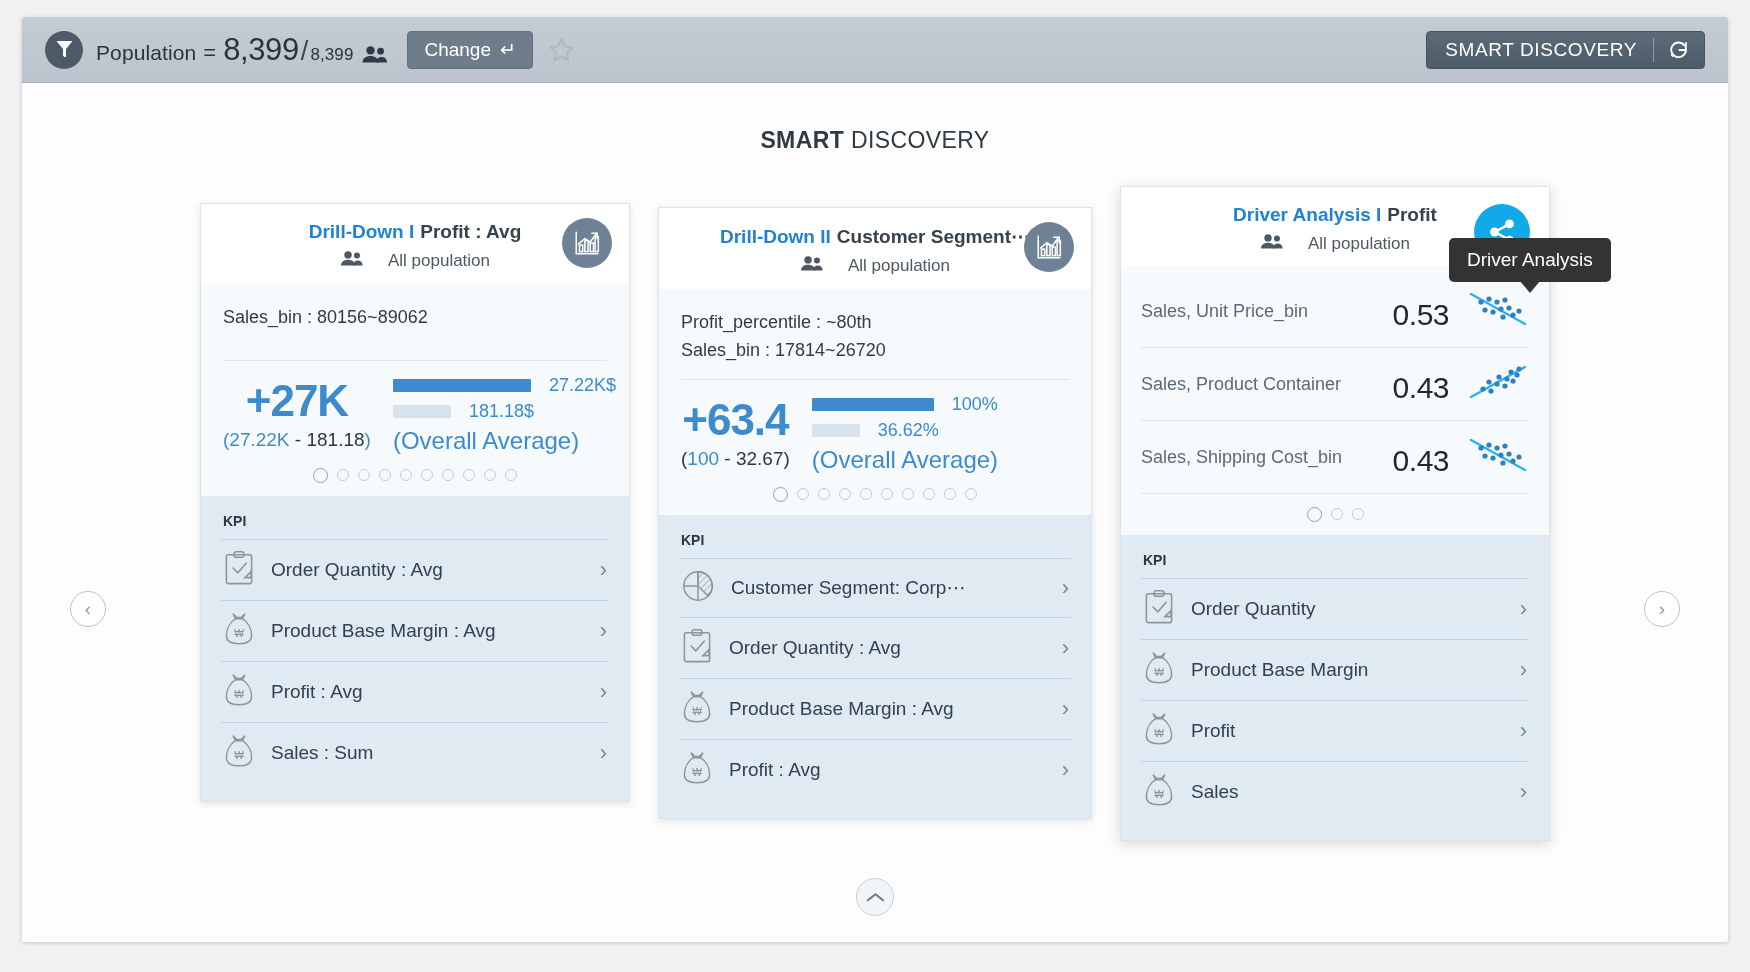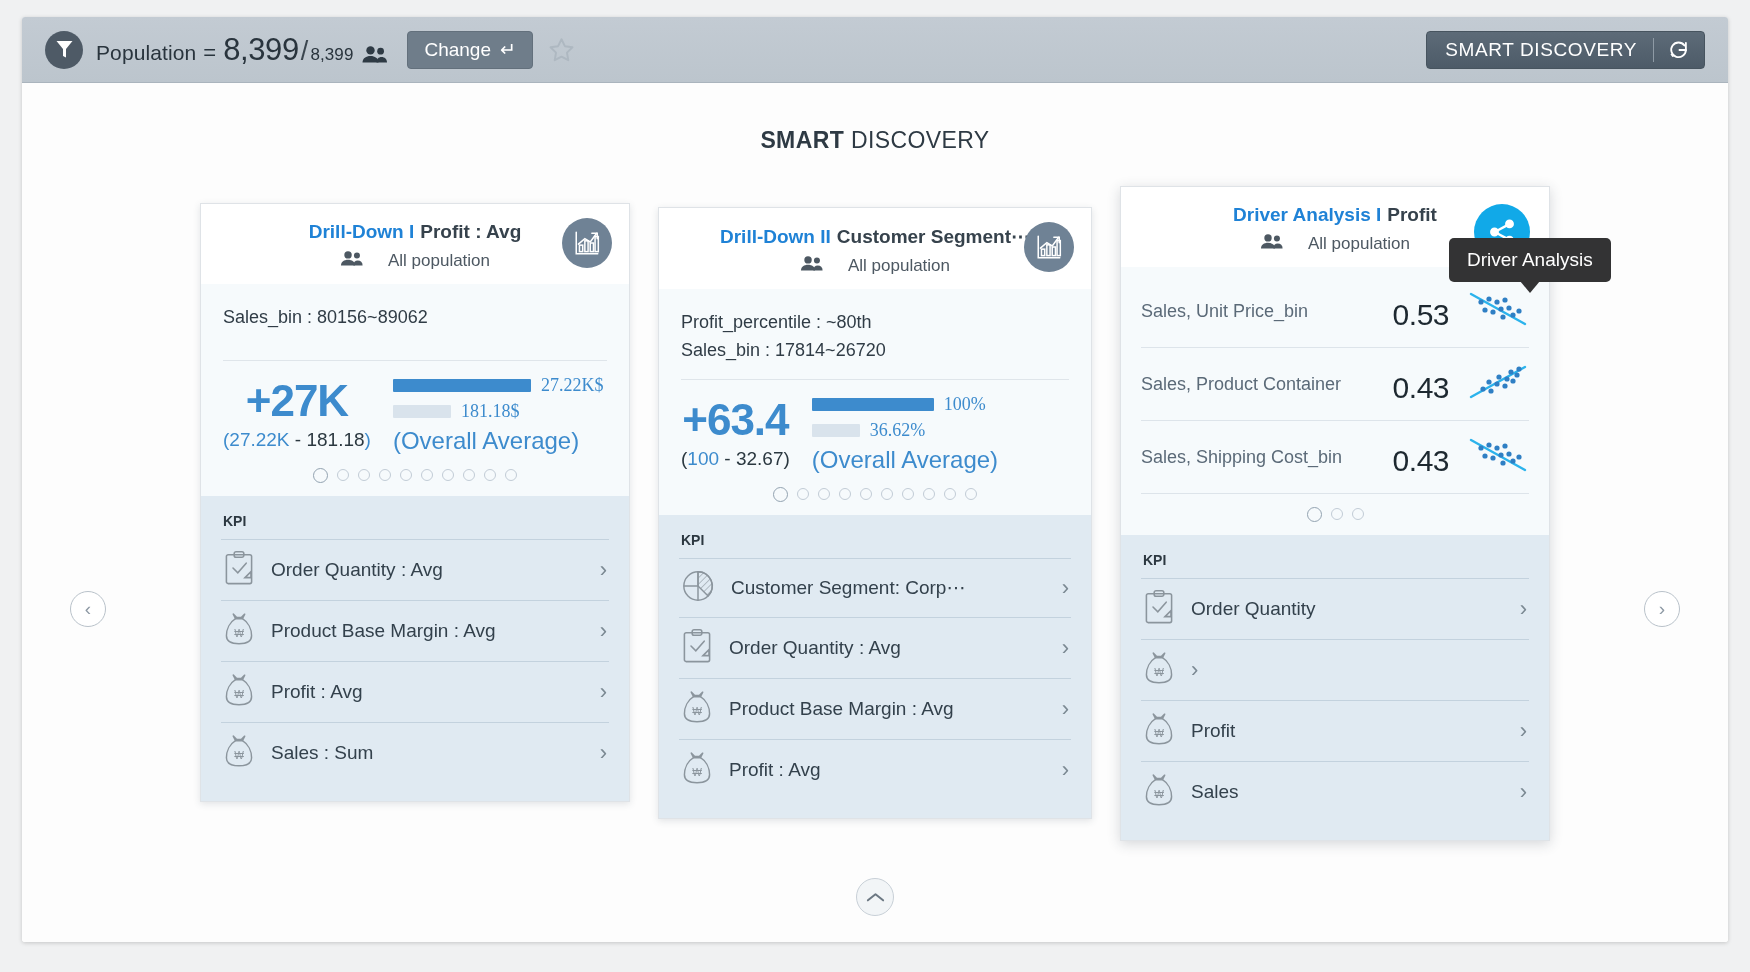--- a/index.html
+++ b/index.html
@@ -108,21 +108,21 @@
   .metric-row{display:flex;align-items:center;padding:14px 0 0 0;}
   .big-num{
     color:#3d8bcd;font-size:44px;font-weight:700;letter-spacing:-1px;
     text-align:center;line-height:1;
   }
   .big-sub{
     color:#3d8bcd;font-size:19px;margin-top:6px;text-align:center;white-space:nowrap;
   }
   .big-sub .dk{color:#2b3840;}
   .bars{margin-left:22px;flex:1;}
-  .bar-line{display:flex;align-items:center;gap:10px;margin-bottom:5px;font-family:Liberation Serif, serif;}
+  .bar-line{display:flex;align-items:center;gap:18px;margin-bottom:5px;}
   .bar{height:13px;border-radius:1px;}
   .bar.hi{background:#3d8bcd;}
   .bar.lo{background:#d9e3ec;}
   .bar-lbl{font-size:18px;color:#3d8bcd;}
   .bar-note{font-size:24px;color:#3d8bcd;margin-top:2px;}
 
   .dots{display:flex;justify-content:center;gap:9px;padding:14px 0 13px 0;}
   .dot{width:12px;height:12px;border-radius:50%;border:1.6px solid #c2ccd6;background:transparent;cursor:pointer;}
   .dot.active{width:15px;height:15px;border-color:#93a3b1;margin-top:-1px;}
 
@@ -584,20 +584,21 @@
             <span class="chev">›</span>
           </div>
           <div class="kpi-row">
             <span>
               <svg width="32" height="36" viewBox="0 0 28 30" fill="none" stroke="#8b959d" stroke-width="1.3">
                 <path d="M9 2l2 4h6l2-4-3 3h-4z" stroke-linejoin="round"></path>
                 <path d="M11 6C6 9 3 15 3 21c0 5 4 7 11 7s11-2 11-7c0-6-3-12-8-15" stroke-linejoin="round"></path>
                 <text x="14" y="22" font-size="9" fill="#8b959d" stroke="none" text-anchor="middle" font-family="'Liberation Sans',sans-serif">₩</text>
               </svg>
             </span>
+            <span class="lbl">Product Base Margin</span>
             <span class="chev">›</span>
           </div>
           <div class="kpi-row">
             <span>
               <svg width="32" height="36" viewBox="0 0 28 30" fill="none" stroke="#8b959d" stroke-width="1.3">
                 <path d="M9 2l2 4h6l2-4-3 3h-4z" stroke-linejoin="round"></path>
                 <path d="M11 6C6 9 3 15 3 21c0 5 4 7 11 7s11-2 11-7c0-6-3-12-8-15" stroke-linejoin="round"></path>
                 <text x="14" y="22" font-size="9" fill="#8b959d" stroke="none" text-anchor="middle" font-family="'Liberation Sans',sans-serif">₩</text>
               </svg>
             </span>

